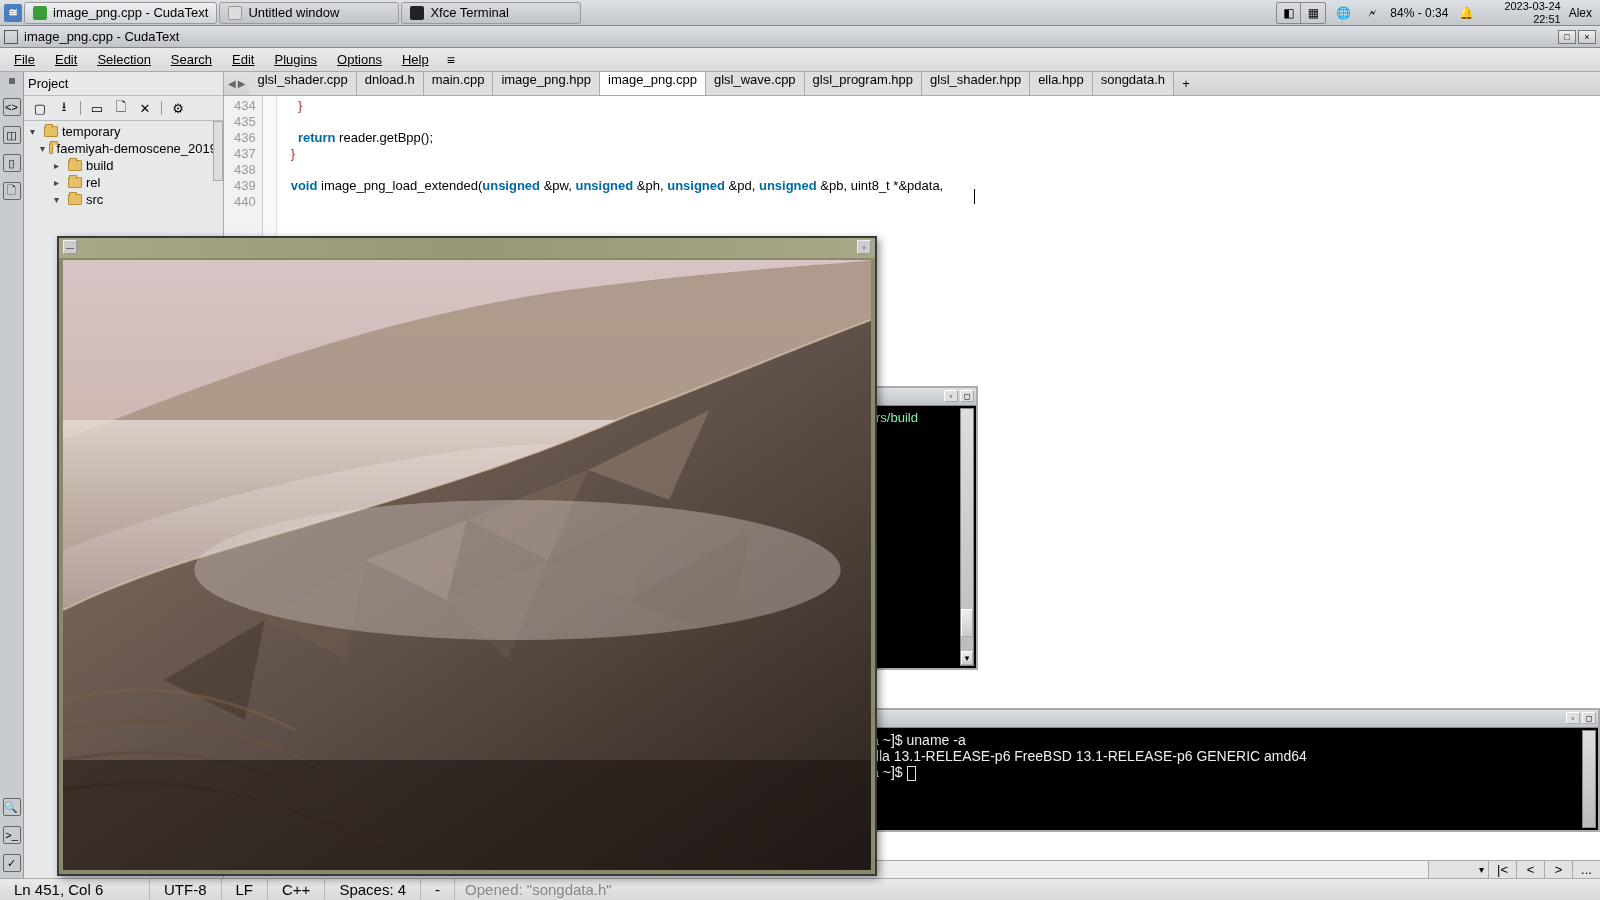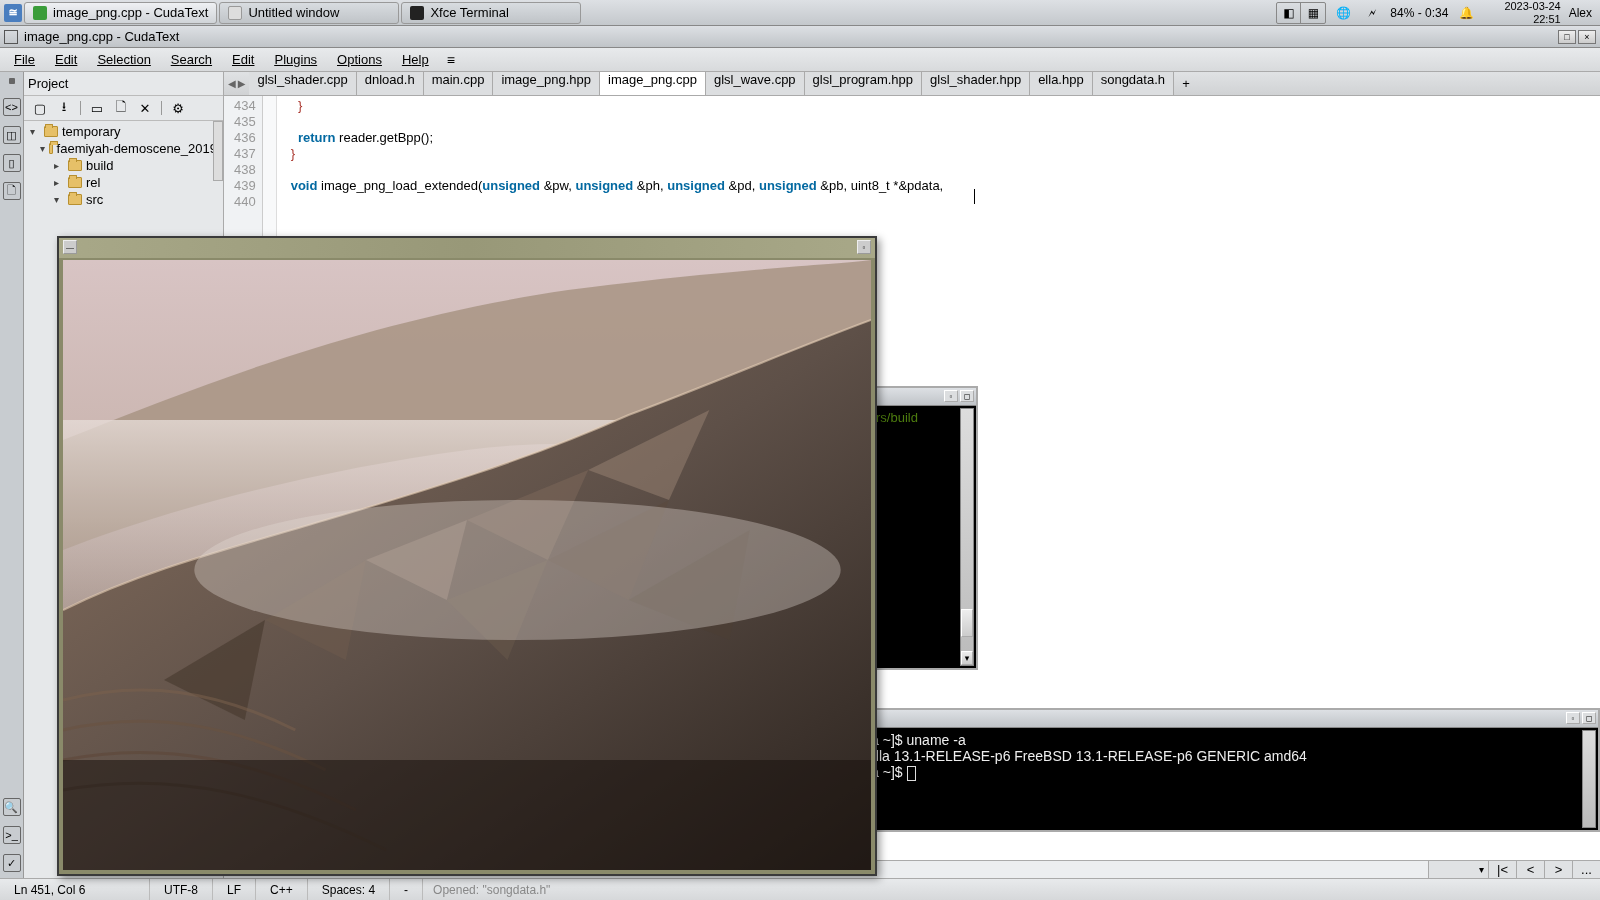--- a/index.html
+++ b/index.html
@@ -76,41 +76,41 @@
 .demo-window { position: absolute; left: 57px; top: 236px; width: 820px; height: 640px; background: #8a8a6a; border: 2px solid #3a3a3a; box-shadow: 3px 3px 8px rgba(0,0,0,0.4); }
 .demo-titlebar { height: 20px; background: linear-gradient(90deg, #a8a888 0%, #989878 50%, #a8a888 100%); display: flex; justify-content: space-between; padding: 2px 4px; }
 .demo-title-btn { width: 14px; height: 14px; background: #ccc; border: 1px outset #eee; font-size:8px; display:flex; align-items:center; justify-content:center; }
 .demo-canvas { position: absolute; top: 22px; left: 4px; right: 4px; bottom: 4px; overflow: hidden; }
 .demo-canvas svg { width: 100%; height: 100%; display: block; }
 .scanlines { background-image: repeating-linear-gradient(to bottom, rgba(0,0,0,0.22) 0px, rgba(0,0,0,0.22) 1px, transparent 1px, transparent 2px); }
 
 
 .term-small { position: absolute; left: 870px; top: 386px; width: 108px; height: 284px; background: #000; border: 2px solid #aaa; }
 .term-small-titlebar { height: 18px; background: linear-gradient(#dde0e4, #c0c4c8); display: flex; justify-content: flex-end; gap: 2px; padding: 2px; border-bottom:1px solid #888; }
-.term-small-body { color: #4d7c0f; font-family: monospace; font-size: 13px; padding: 4px; white-space: pre; overflow: hidden; }
+.term-small-body { color: #86efac; font-family: monospace; font-size: 13px; padding: 4px; white-space: pre; overflow: hidden; }
 .term-small-scroll { position:absolute; right:2px; top:20px; bottom:2px; width:14px; background:linear-gradient(#ddd,#bbb); border:1px solid #888; }
 .term-scroll-thumb { position:absolute; top:200px; left:0; right:0; height:28px; background:linear-gradient(#eee,#ccc); border:1px outset #fff; }
 .term-scroll-down { position:absolute; bottom:0; left:0; right:0; height:14px; background:linear-gradient(#eee,#ccc); border:1px outset #fff; display:flex; align-items:center; justify-content:center; font-size:9px; }
 
 
 .term-large { position: absolute; left: 860px; top: 708px; width: 740px; height: 124px; background: #000; border: 2px solid #aaa; }
 .term-large-titlebar { height: 18px; background: linear-gradient(#dde0e4, #c0c4c8); display:flex; justify-content:flex-end; gap:2px; padding:2px; border-bottom:1px solid #888; }
 .term-large-body { color: #eee; font-family: monospace; font-size: 14px; padding: 4px 6px; white-space: pre; }
 .term-cursor-block { display:inline-block; width:9px; height:15px; border:1px solid #ddd; vertical-align: middle; }
 .term-large-scroll { position:absolute; right:2px; top:20px; bottom:2px; width:14px; background:linear-gradient(#ddd,#bbb); border:1px solid #888; }
 
 
 .hscroll-row { height: 18px; background: #e0e2e4; display: flex; align-items: stretch; border-top: 1px solid #aaa; }
 .hscroll { flex: 1; background: #eceef0; position: relative; }
 .hscroll-thumb { position: absolute; left: 2px; top: 2px; width: 40px; height: 12px; background: linear-gradient(#fff,#ccc); border:1px solid #999; border-radius:2px; }
 .combo { width: 60px; border-left: 1px solid #aaa; display:flex; align-items:center; justify-content:flex-end; padding-right:4px; font-size:10px; }
 .step-block { width: 28px; border-left: 1px solid #aaa; display:flex; align-items:center; justify-content:center; font-size:13px; }
 
 
-.statusbar { height: 22px; background: linear-gradient(#e8eaec, #d6d8da); display: flex; align-items: center; border-top: 1px solid #aaa; font-size: 12px; }
+.statusbar { height: 22px; background: linear-gradient(#e8eaec, #d6d8da); display: flex; align-items: center; border-top: 1px solid #aaa; font-size: 15px; }
 .status-cell { padding: 0 14px; border-right: 1px solid #bbb; height: 100%; display: flex; align-items: center; }
 .status-wide { flex:1; color:#888; padding: 0 10px; }
 
 .box-btn-sm { width:14px; height:12px; border:1px outset #fff; background:#dcdee0; font-size:8px; display:flex; align-items:center; justify-content:center; }
 </style>
 </head>
 <body>
 
 <div class="taskbar">
   <div class="taskbar-left">

